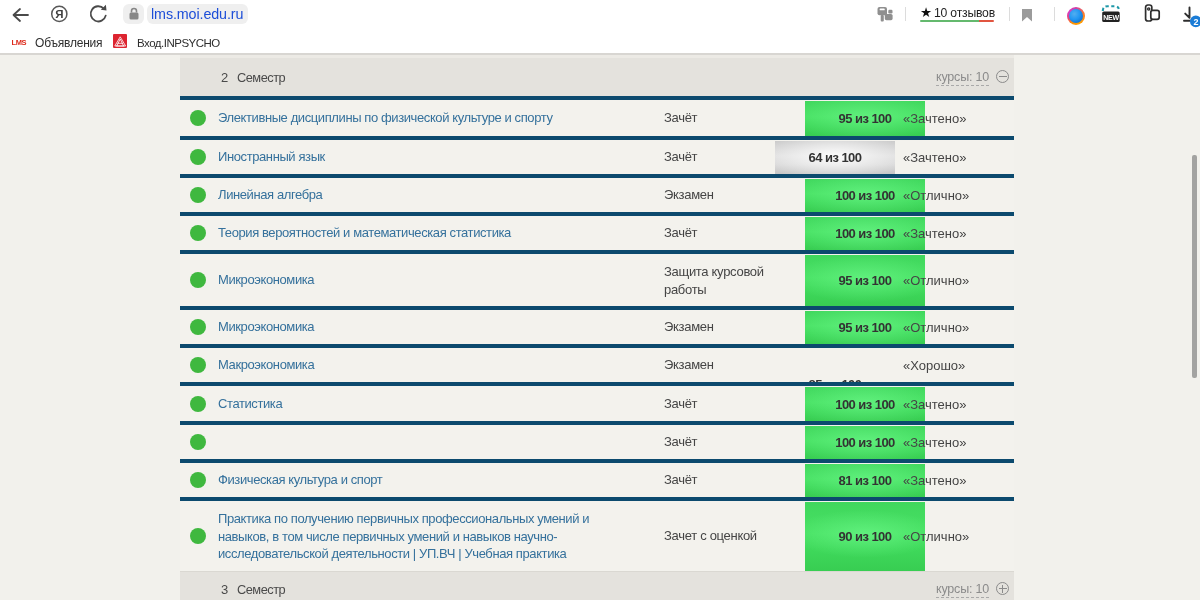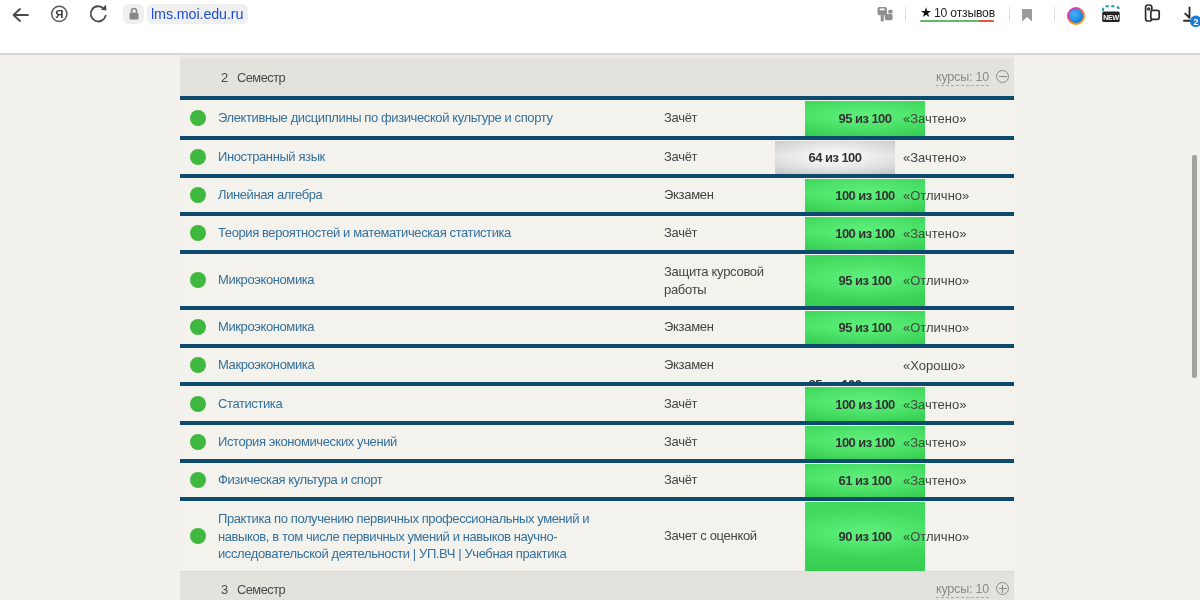--- a/index.html
+++ b/index.html
@@ -94,20 +94,29 @@
       <circle cx="8.7" cy="6" r="1.1" fill="none" stroke="#2e2e2e" stroke-width="1.4"></circle>
       <rect x="10.8" y="7.3" width="8.4" height="9" rx="2" fill="#ffffff" stroke="#2e2e2e" stroke-width="1.7"></rect>
     </svg>
 
     <svg width="22" height="28" style="position:absolute;left:1178px;top:2px">
       <path d="M11.5 5.5 v10 M7.2 11.6 l4.3 4.2 M6 18.8 h5.8" fill="none" stroke="#2e2e2e" stroke-width="1.9" stroke-linecap="round"></path>
       <circle cx="17.8" cy="19.3" r="5.9" fill="#1b7cd6"></circle>
       <text x="17.9" y="22.6" font-size="9" font-weight="bold" fill="#fff" text-anchor="middle" font-family="Liberation Sans">2</text>
     </svg>
   </div>
+  <div id="bookmarks">
+    <div id="lmslogo">LMS</div>
+    <div class="bktext" style="left:35px">Объявления</div>
+    <div id="redicon"></div>
+    <svg width="15" height="15" style="position:absolute;left:113px;top:5.5px">
+      <path d="M7.2 2.8 L12.6 12 H1.8 z M7.2 5 L10.6 12 M7.2 5 L3.8 12 M4.4 9.3 h5.6 M3.2 12 h8" fill="none" stroke="#ffffff" stroke-width="0.85" stroke-opacity="0.95"></path>
+    </svg>
+    <div class="bktext" style="left:137px; font-size:11.5px; letter-spacing:-0.5px;">Вход.INPSYCHO</div>
+  </div>
 </div>
 
 <div id="content">
   <div id="topstrip"></div>
   <div class="semhead">
     <span class="num">2</span>
       <span class="nam">Семестр</span>
     <span class="kursy">курсы: 10</span>
     <span class="circbtn">
         <span class="h"></span>
@@ -164,30 +173,29 @@
   </div>
   <div class="row" style="height:39px">
     <span class="dot"></span>
     <span class="cname">Статистика</span>
     <span class="ctype">Зачёт</span>
     <span class="badge bg-green">100 из 100</span>
     <span class="cgrade">«Зачтено»</span>
   </div>
   <div class="row" style="height:38px">
     <span class="dot"></span>
-    <span class="cname">История экономических учений</span>
     <span class="ctype">Зачёт</span>
     <span class="badge bg-green">100 из 100</span>
     <span class="cgrade">«Зачтено»</span>
   </div>
   <div class="row" style="height:38px">
     <span class="dot"></span>
     <span class="cname">Физическая культура и спорт</span>
     <span class="ctype">Зачёт</span>
-    <span class="badge bg-green">61 из 100</span>
+    <span class="badge bg-green">81 из 100</span>
     <span class="cgrade">«Зачтено»</span>
   </div>
   <div class="row" style="height:74px">
     <span class="dot"></span>
     <span class="cname" style="width:420px">Практика по получению первичных профессиональных умений и<br>навыков, в том числе первичных умений и навыков научно-<br>исследовательской деятельности | УП.ВЧ | Учебная практика</span>
     <span class="ctype">Зачет с оценкой</span>
     <span class="badge bg-green">90 из 100</span>
     <span class="cgrade">«Отлично»</span>
   </div>
   <div class="semhead" style="border-top:1px solid #dad8d2; height:38px">

